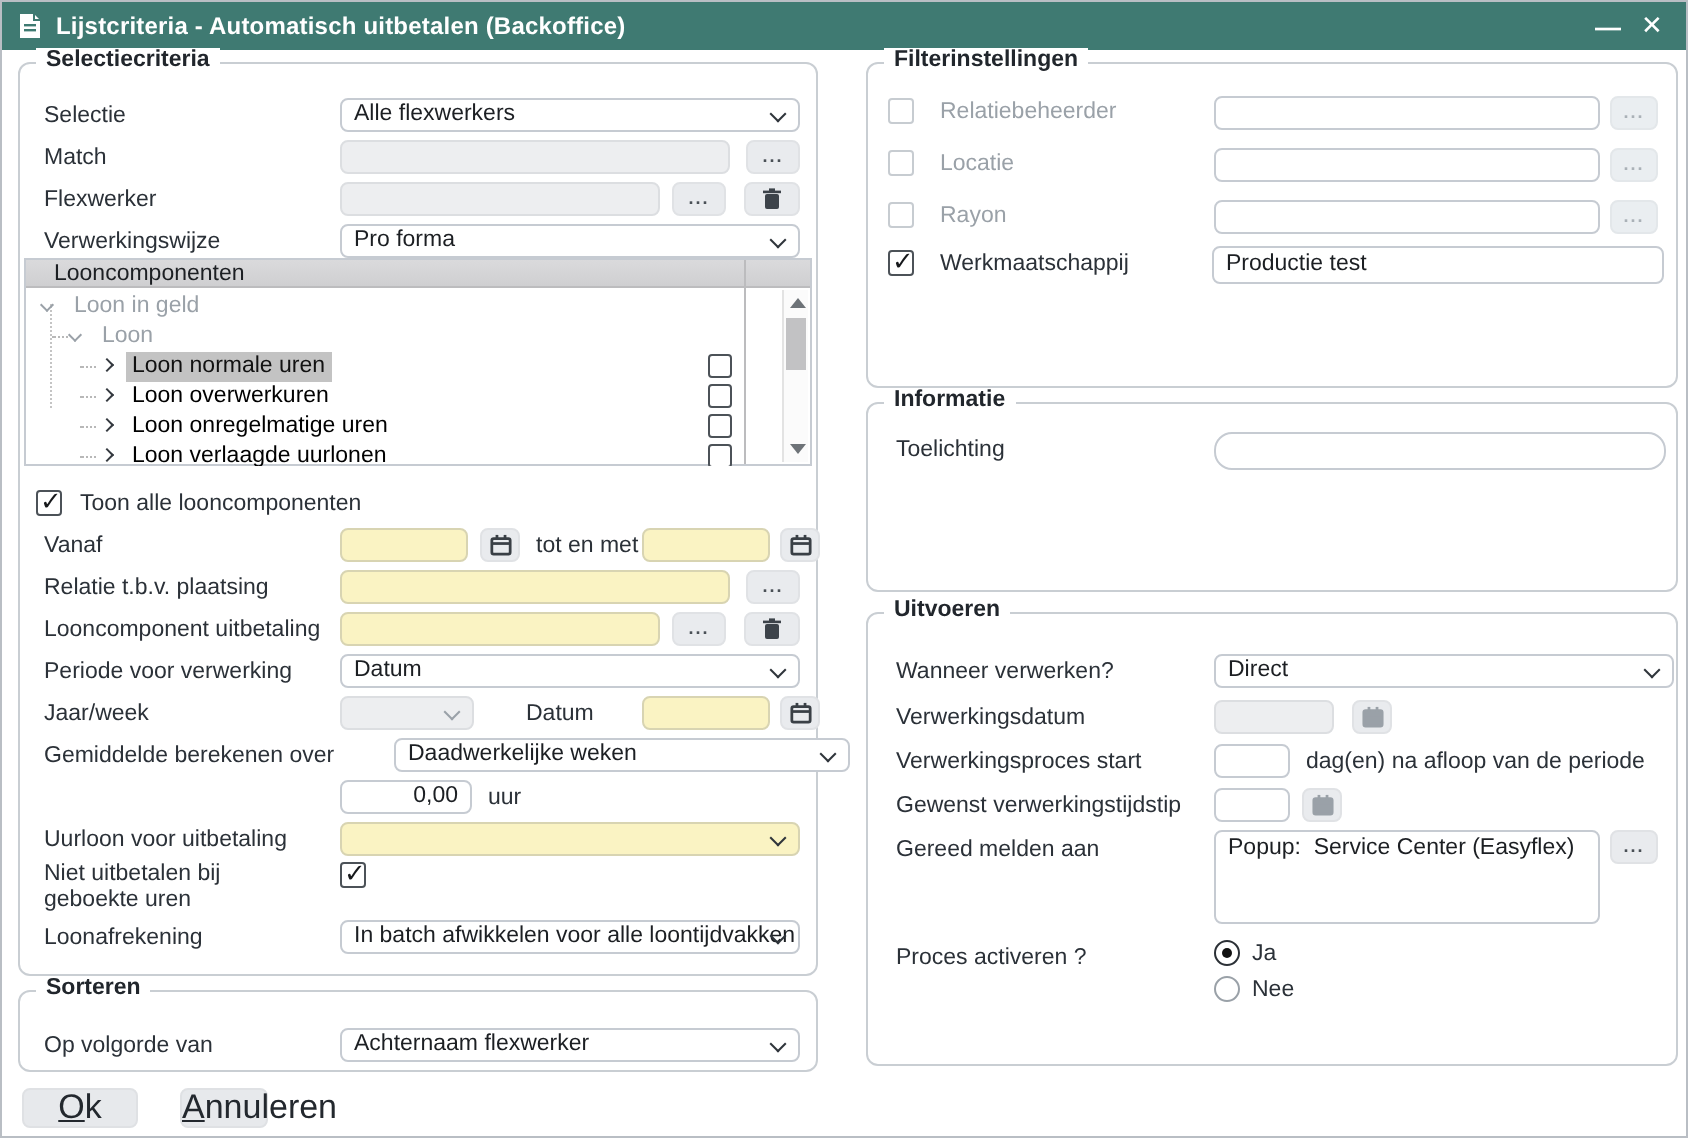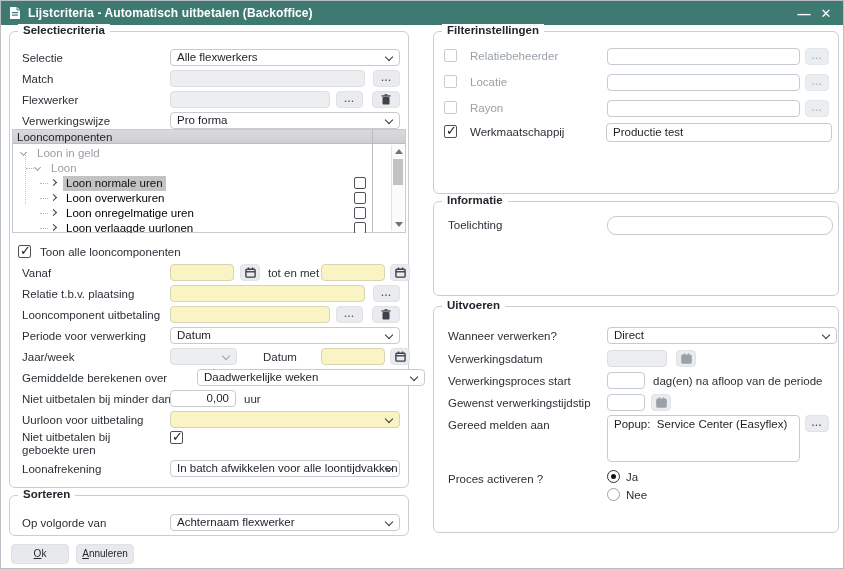--- a/index.html
+++ b/index.html
@@ -42,21 +42,21 @@
             border-radius:4px; font-size:11.5px; color:#1c1f23; line-height:15px;
             padding:0 18px 0 6px; white-space:nowrap; overflow:hidden; }
   .select.yellow { background:#FAF3C3; border-color:#d8d4b2; }
   .select.dis { background:#edeef0; border-color:#dcdee1; }
   .chev { position:absolute; right:7px; top:4px; width:6px; height:6px;
           border-right:1.6px solid #2f353b; border-bottom:1.6px solid #2f353b;
           transform:rotate(45deg); }
   .select.dis .chev { border-color:#9aa1a8; }
 
   .btn { position:absolute; height:17px; background:#e9ebee; border:1px solid #e0e2e5;
-         border-radius:4px; font-size:10px; color:#23282e; text-align:center;
+         border-radius:4px; font-size:17px; color:#23282e; text-align:center;
          line-height:15px; cursor:default; }
   .btn.dots { font-size:9px; font-weight:bold; letter-spacing:1px; color:#4a5056;
               line-height:14px; }
   .btn.dots.dis { color:#aab1b7; background:#eaeef1; border-color:#e3e7ea; }
   .btn .u { text-decoration:underline; }
   .footer-btn { height:20px; line-height:18px; border-radius:4px; background:#e7e9ec;
                 border:1px solid #dfe1e4; }
 
   .cb { position:absolute; width:13px; height:13px; background:#fff;
         border:1px solid #4c5258; border-radius:2px; }
@@ -78,21 +78,21 @@
   .cal-btn.dis svg * { stroke:#9aa1a8; fill:#9aa1a8; }
   .trash-btn { position:absolute; width:28px; height:17px; background:#e9ebee;
                border:1px solid #e0e2e5; border-radius:4px; display:flex;
                align-items:center; justify-content:center; }
 
   
   .tree { position:absolute; left:2px; top:97px; width:394px; height:104px;
           border:1px solid #c6cbd2; background:#fff; }
   .tree-hdr { position:absolute; left:0; top:0; right:0; height:14px;
               background:linear-gradient(#dadadc,#cfcfd1); border-bottom:1px solid #bcbcbe;
-              font-size:11.5px; color:#1c1f23; line-height:14px; padding-left:4px; }
+              font-size:11.5px; color:#1c1f23; line-height:14px; padding-left:14px; }
   .tree-hdr2 { position:absolute; right:0; top:0; bottom:0; width:33px;
                border-left:1px solid #bcbcbe; }
   .trow { position:absolute; left:0; right:16px; height:15px; font-size:11.5px;
           line-height:15px; white-space:nowrap; }
   .trow .tlabel { position:absolute; top:0; }
   .trow.muted .tlabel { color:#9aa1a8; }
   .trow .tlabel.selhl { background:#c3c3c3; color:#111; padding:0 3px; }
   .texp { position:absolute; top:4px; width:5px; height:5px;
           border-right:1.5px solid #9aa1a8; border-bottom:1.5px solid #9aa1a8;
           transform:rotate(45deg); }
@@ -269,21 +269,20 @@
         <line x1="8.2" y1="0.5" x2="8.2" y2="3" stroke="#3a4046" stroke-width="1.5"></line>
       </svg>
     </div>
 
     <div class="lbl" style="left:12px; top:338px;">Gemiddelde berekenen over</div>
     <div class="select" style="left:160px; top:337px; width:228px;margin-left:27px;">
       <span>Daadwerkelijke weken</span>
       <span class="chev"></span>
     </div>
 
-    <div class="lbl" style="left:12px; top:359px;">Niet uitbetalen bij minder dan</div>
     <div class="field num" style="left:160px; top:358px; width:66px;">0,00</div>
     <div class="lbl" style="left:234px; top:359px;">uur</div>
 
     <div class="lbl" style="left:12px; top:380px;">Uurloon voor uitbetaling</div>
     <div class="select yellow" style="left:160px; top:379px; width:230px;">
       <span></span>
       <span class="chev"></span>
     </div>
 
     <div class="lbl wrap" style="left:12px; top:399px; width:125px;">Niet uitbetalen bij geboekte uren</div>
@@ -301,21 +300,21 @@
     <div class="lbl" style="left:12px; top:19px;">Op volgorde van</div>
     <div class="select" style="left:160px; top:18px; width:230px;">
       <span>Achternaam flexwerker</span>
       <span class="chev"></span>
     </div>
   </div>
 
   <div class="btn footer-btn" style="left:10px; top:543px; width:58px;">
     <span class="u">O</span><span>k</span>
   </div>
-  <div class="btn footer-btn" style="left:75px; top:543px; width:58px;">
+  <div class="btn footer-btn" style="left:89px; top:543px; width:44px;">
     <span class="u">A</span><span>nnuleren</span>
   </div>
 
   <div class="gb" style="left:432px; top:30px; width:406px; height:163px;">
     <span class="legend">Filterinstellingen</span>
 
     <span class="cb dis" style="left:10px; top:17px;"></span>
     <div class="lbl muted" style="left:36px; top:16px;">Relatiebeheerder</div>
     <div class="field" style="left:173px; top:16px; width:193px;"></div>
     <div class="btn dots dis" style="left:371px; top:16px; width:24px;">...</div>

